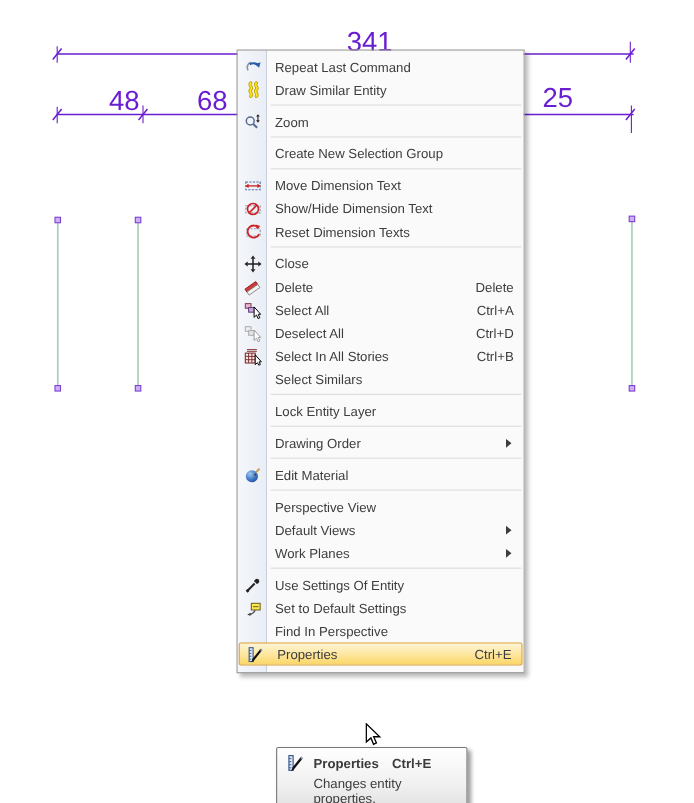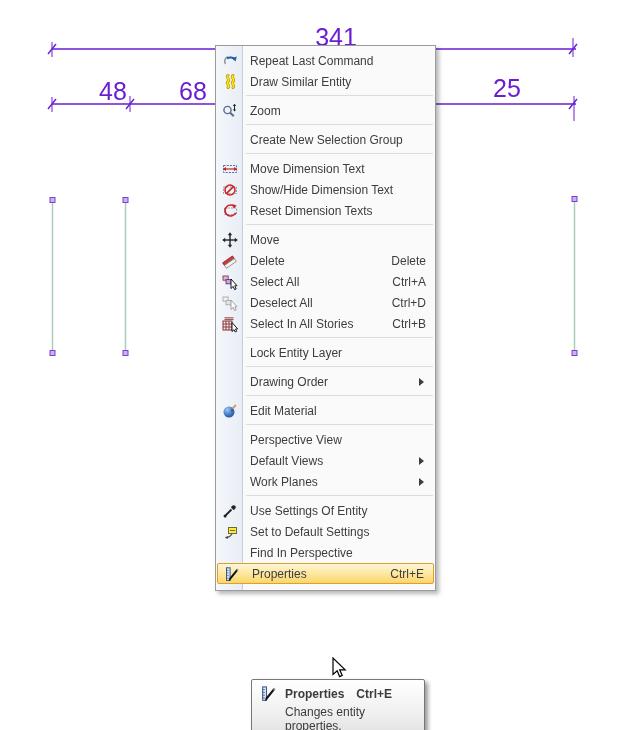--- a/index.html
+++ b/index.html
@@ -1,21 +1,21 @@
 <!DOCTYPE html>
 <html><head>
 <meta charset="utf-8">
 <style>
   html,body{margin:0;padding:0}
   body{width:631px;height:730px;position:relative;background:#ffffff;
        font-family:"Liberation Sans",sans-serif;overflow:hidden}
   #drawing{position:absolute;left:0;top:0;z-index:0}
 
   
-  .menu{position:absolute;left:215px;top:45px;width:221px;box-sizing:border-box;
+  .menu{position:absolute;left:215px;top:45px;width:262px;box-sizing:border-box;
         border:1px solid #9b9b9b;padding:4px 0 6px;z-index:2;
         background:linear-gradient(to right,#f5f7fb 0,#e9edf5 26px,#c9cedb 26px,#c9cedb 27px,#fafafa 27px,#fafafa 100%);
         box-shadow:3px 3px 4px rgba(0,0,0,.28)}
   .mi{position:relative;display:flex;align-items:center;height:21px;box-sizing:border-box;
       padding:0 9px 0 0;color:#3d3d3d;font-size:12px;cursor:default;white-space:nowrap}
   .mi .ic{flex:0 0 27px;width:27px;display:flex;align-items:center;justify-content:center}
   .mi .ic svg{width:16px;height:16px;overflow:visible}
   .mi .lbl{margin-left:7px}
   .mi .sc{margin-left:auto}
   .mi .sub{margin-left:auto;margin-right:2px;width:0;height:0;
@@ -151,21 +151,21 @@
             <line x1="3" y1="8" x2="13" y2="8"></line>
           </g>
           <g fill="#222">
             <path d="M8 0.2 l2.2 3 h-4.4 z"></path>
             <path d="M8 15.8 l2.2 -3 h-4.4 z"></path>
             <path d="M0.2 8 l3 -2.2 v4.4 z"></path>
             <path d="M15.8 8 l-3 -2.2 v4.4 z"></path>
           </g>
         </svg>
       </span>
-      <span class="lbl">Move</span>
+      <span class="lbl">Close</span>
     </div>
     <div class="mi">
       <span class="ic">
         <svg viewBox="0 0 16 16" width="16" height="16">
           <g transform="rotate(-35 8 9)">
             <rect x="1.5" y="5.5" width="12" height="3.2" fill="#cf3a3a" stroke="#8f1f1f" stroke-width="0.8"></rect>
             <rect x="1.5" y="8.7" width="12" height="3.4" fill="#f4f4f4" stroke="#888" stroke-width="0.8"></rect>
           </g>
         </svg>
       </span>
@@ -204,20 +204,24 @@
             <line x1="4" y1="5" x2="4" y2="14"></line>
             <line x1="7" y1="5" x2="7" y2="14"></line>
             <line x1="2.5" y1="1.8" x2="11.5" y2="1.8"></line>
             <line x1="2.5" y1="3.4" x2="11.5" y2="3.4"></line>
           </g>
           <path d="M10 6.5 L10 15.5 L12 13.7 L13.3 16 L14.7 15.3 L13.5 13 L15.6 12.9 Z" fill="#fff" stroke="#000" stroke-width="0.9"></path>
         </svg>
       </span>
       <span class="lbl">Select In All Stories</span>
       <span class="sc">Ctrl+B</span>
+    </div>
+    <div class="mi">
+      <span class="ic"></span>
+      <span class="lbl">Select Similars</span>
     </div>
     <div class="sep"></div>
     <div class="mi">
       <span class="ic"></span>
       <span class="lbl">Lock Entity Layer</span>
     </div>
     <div class="sep"></div>
     <div class="mi">
       <span class="ic"></span>
       <span class="lbl">Drawing Order</span>

